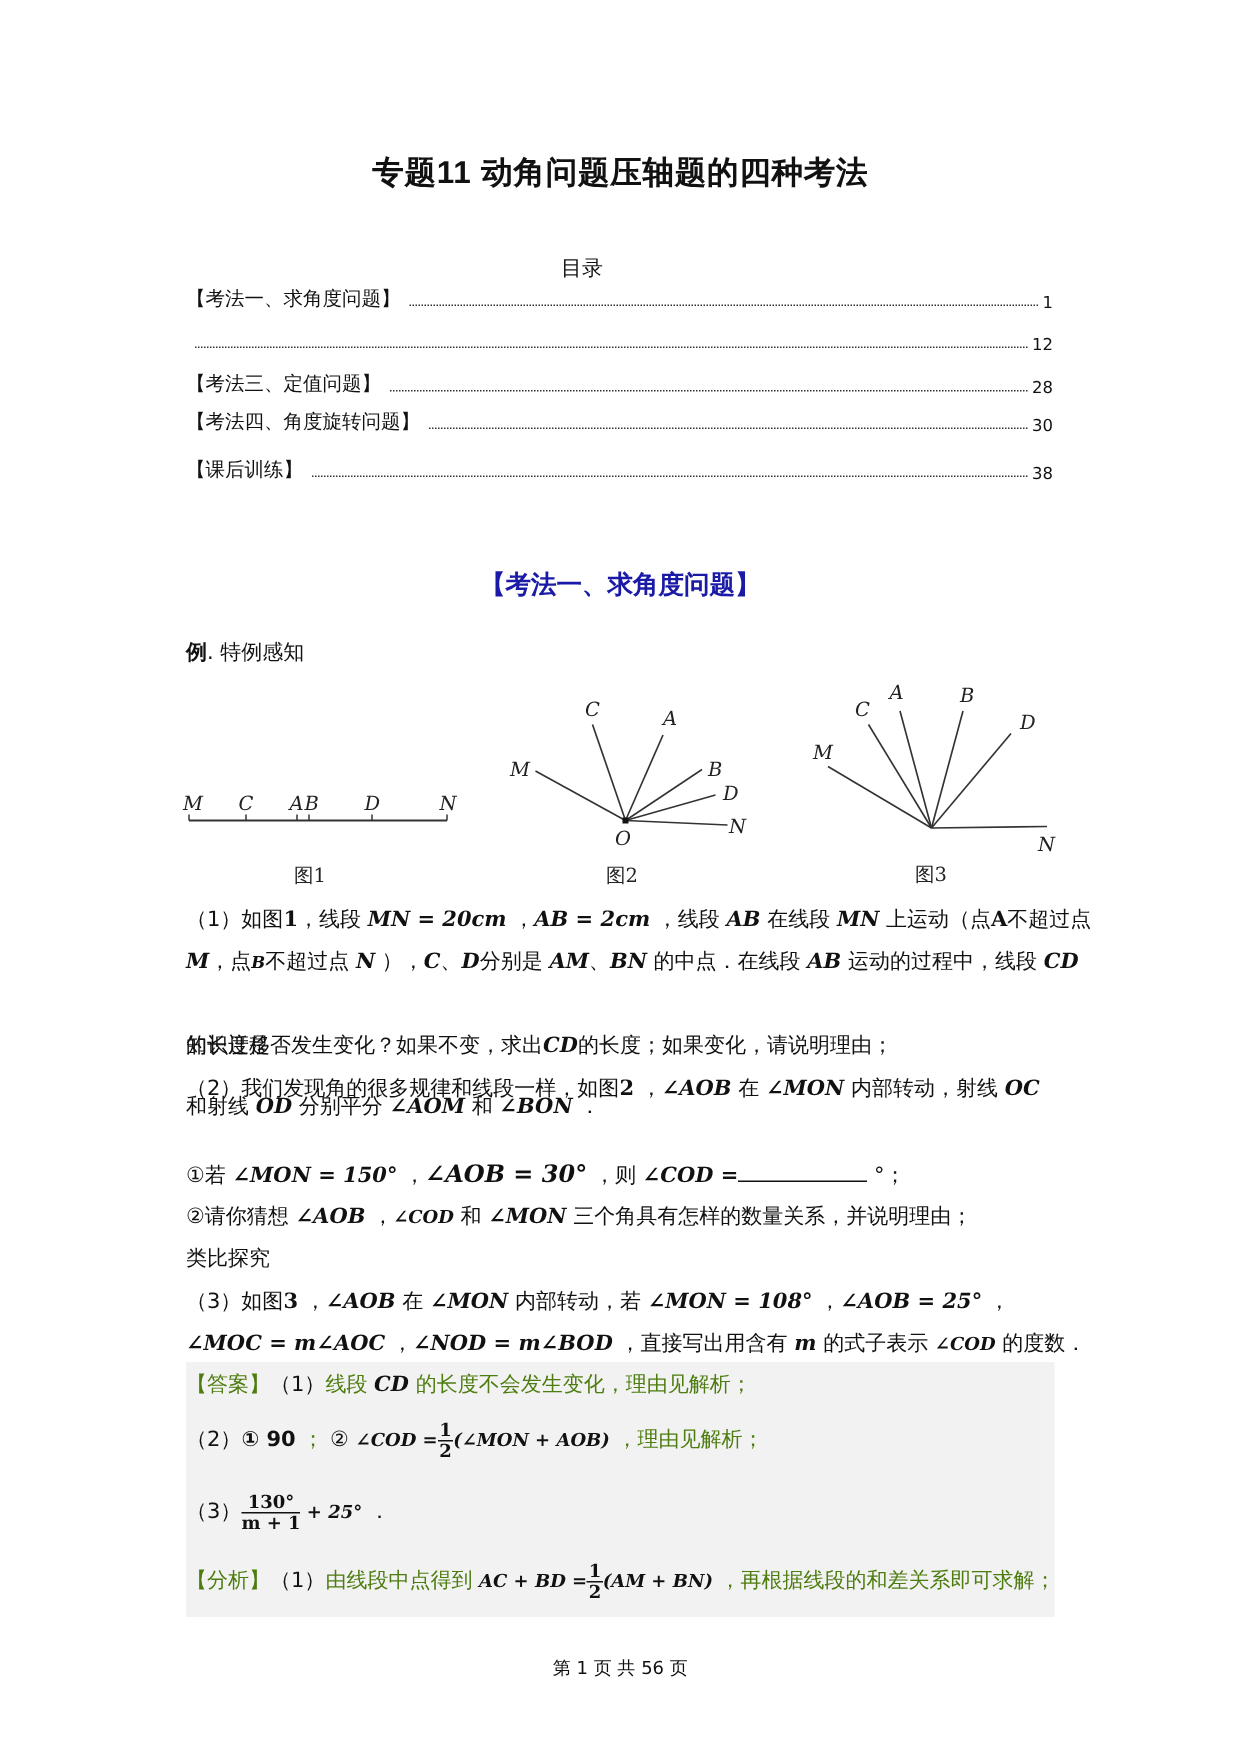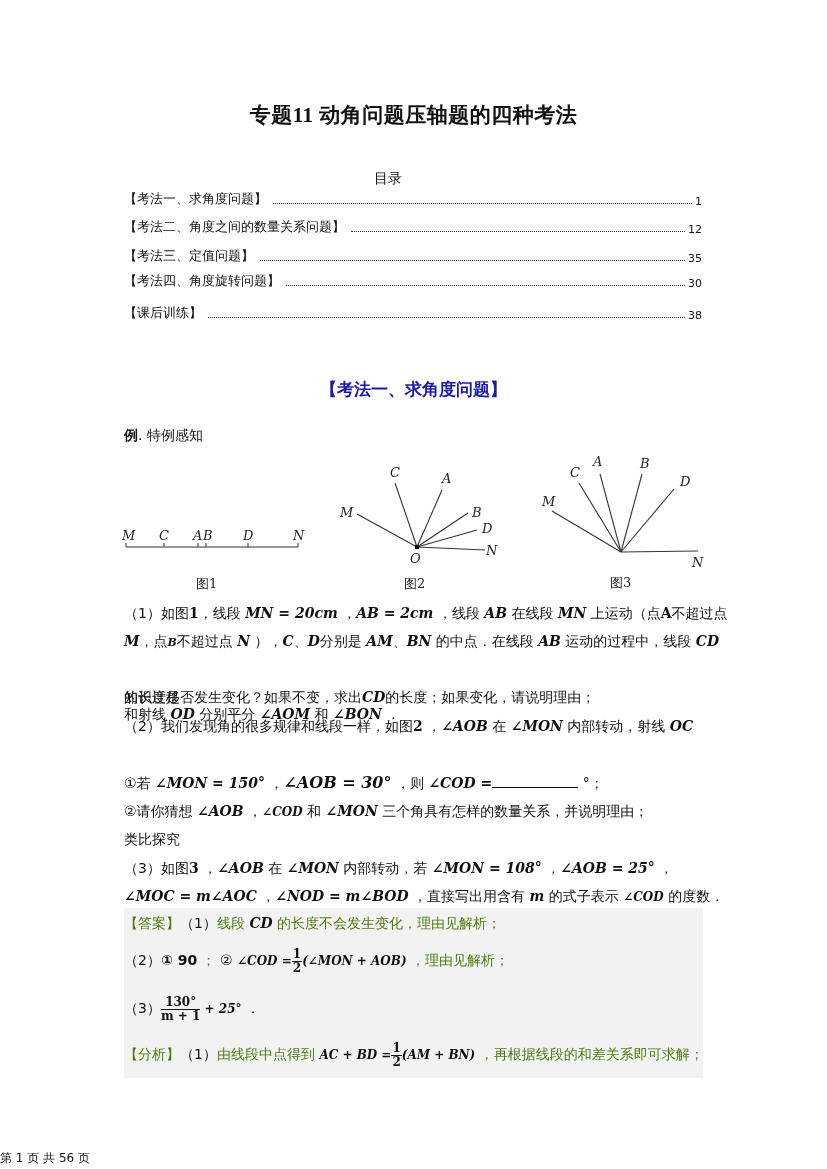--- a/index.html
+++ b/index.html
@@ -1,59 +1,58 @@
 <!DOCTYPE html>
 <html><head>
   <meta charset="utf-8">
   <style>
     html, body { margin: 0; padding: 0; background: #ffffff; }
     body { width: 827px; height: 1169px; position: relative; overflow: hidden;
            font-family: "DejaVu Sans", sans-serif; color: #111; }
     .abs { position: absolute; }
-    .title { left: 0; width: 827px; top: 101px; text-align: center; font-family: Liberation Serif, serif;
+    .title { left: 0; width: 827px; top: 101px; text-align: center; font-family: Liberation Sans, sans-serif;
              font-weight: bold; font-size: 21px; color: #111; letter-spacing: 0.5px; }
     .toc-head { left: 0; width: 776px; top: 170px; text-align: center; font-size: 14px; }
     .toc-row { left: 124px; width: 578px; height: 20px; display: flex; align-items: flex-end; font-size: 13px; }
     .toc-row .lbl { white-space: nowrap; }
     .toc-row .dots { flex: 1; border-bottom: 1px dotted #333; margin: 0 3px 4px 6px; height: 1px; }
     .toc-row .pg { font-size: 11px; white-space: nowrap; }
     .sec-title { left: 0; width: 827px; top: 378px; text-align: center; color: #1a1aa6; font-weight: bold; font-size: 17px; }
     .p { left: 124px; width: 590px; font-size: 14px; line-height: 20px; white-space: nowrap; }
     .m { font-family: "DejaVu Serif", serif; font-style: italic; font-weight: bold; }
     .answer-box { left: 124px; top: 908px; width: 579px; height: 170px; background: #f2f2f2; }
     .red { color: #4d7c0f; }
     .frac { display: inline-block; vertical-align: middle; text-align: center; font-family: "DejaVu Serif", serif; font-weight: bold; font-size: 12px; line-height: 13px; }
     .frac .num { display: block; border-bottom: 1px solid #111; padding: 0 1px; }
     .frac .den { display: block; }
-    .footer { left: 0; width: 827px; top: 1104px; font-size: 12px; margin-top: 46px; }
+    .footer { left: 0; width: 827px; top: 1104px; text-align: center; font-size: 12px; }
     svg text { font-family: "DejaVu Serif", serif; font-style: italic; font-size: 13px; fill: #222; }
     .fig-cap { font-family: "DejaVu Serif", serif; font-size: 13px; color: #444; }
     .blank { display: inline-block; width: 86px; border-bottom: 1px solid #111; height: 14px; vertical-align: baseline; }
   </style>
 </head>
 <body>
 
 <div class="abs title">专题11  动角问题压轴题的四种考法</div>
 
 <div class="abs toc-head">目录</div>
 
 <div class="abs toc-row" style="top:188px">
   <span class="lbl">【考法一、求角度问题】</span>
   <span class="dots"></span>
   <span class="pg">1</span>
 </div>
 <div class="abs toc-row" style="top:216px">
-  <span class="lbl">【考法二、角度之间的数量关系问题】</span>
   <span class="dots"></span>
   <span class="pg">12</span>
 </div>
 <div class="abs toc-row" style="top:245px">
   <span class="lbl">【考法三、定值问题】</span>
   <span class="dots"></span>
-  <span class="pg">35</span>
+  <span class="pg">28</span>
 </div>
 <div class="abs toc-row" style="top:270px">
   <span class="lbl">【考法四、角度旋转问题】</span>
   <span class="dots"></span>
   <span class="pg">30</span>
 </div>
 <div class="abs toc-row" style="top:302px">
   <span class="lbl">【课后训练】</span>
   <span class="dots"></span>
   <span class="pg">38</span>
@@ -128,21 +127,21 @@
   <span class="m">M</span><span>，点</span><span class="m" style="font-size:11px">B</span><span>不超过点 </span><span class="m">N</span><span> ），</span><span class="m">C</span><span>、</span><span class="m">D</span><span>分别是 </span><span class="m">AM</span><span>、</span><span class="m">BN</span><span> 的中点．在线段 </span><span class="m">AB</span><span> 运动的过程中，线段 </span><span class="m">CD</span>
 </div>
 <div class="abs p" style="top:687px">
   <span>的长度是否发生变化？如果不变，求出</span><span class="m">CD</span><span>的长度；如果变化，请说明理由；</span>
 </div>
 <div class="abs p" style="top:687px">知识迁移</div>
 
 <div class="abs p" style="top:716px">
   <span>（2）我们发现角的很多规律和线段一样，如图</span><b class="m" style="font-style:normal">2</b><span> ，</span><span class="m">∠AOB</span><span> 在 </span><span class="m">∠MON</span><span> 内部转动，射线 </span><span class="m">OC</span>
 </div>
-<div class="abs p" style="top:704px">
+<div class="abs p" style="top:728px">
   <span>和射线 </span><span class="m">OD</span><span> 分别平分 </span><span class="m">∠AOM</span><span> 和 </span><span class="m">∠BON</span><span> ．</span>
 </div>
 <div class="abs p" style="top:773px">
   <span>①若 </span><span class="m">∠MON = 150°</span><span> ，</span><span class="m" style="font-size:16px">∠AOB = 30°</span><span> ，则 </span><span class="m">∠COD =</span><span class="blank"></span><span> °；</span>
 </div>
 <div class="abs p" style="top:801px">
   <span>②请你猜想 </span><span class="m">∠AOB</span><span> ，</span><span class="m" style="font-size:12px">∠COD</span><span> 和 </span><span class="m">∠MON</span><span> 三个角具有怎样的数量关系，并说明理由；</span>
 </div>
 <div class="abs p" style="top:829px">类比探究</div>
 

